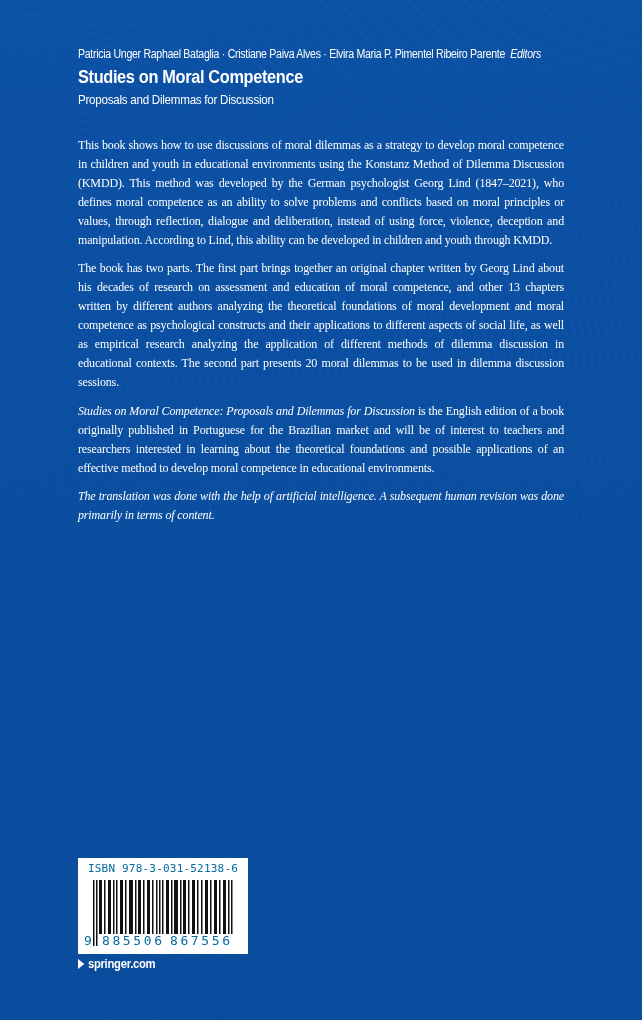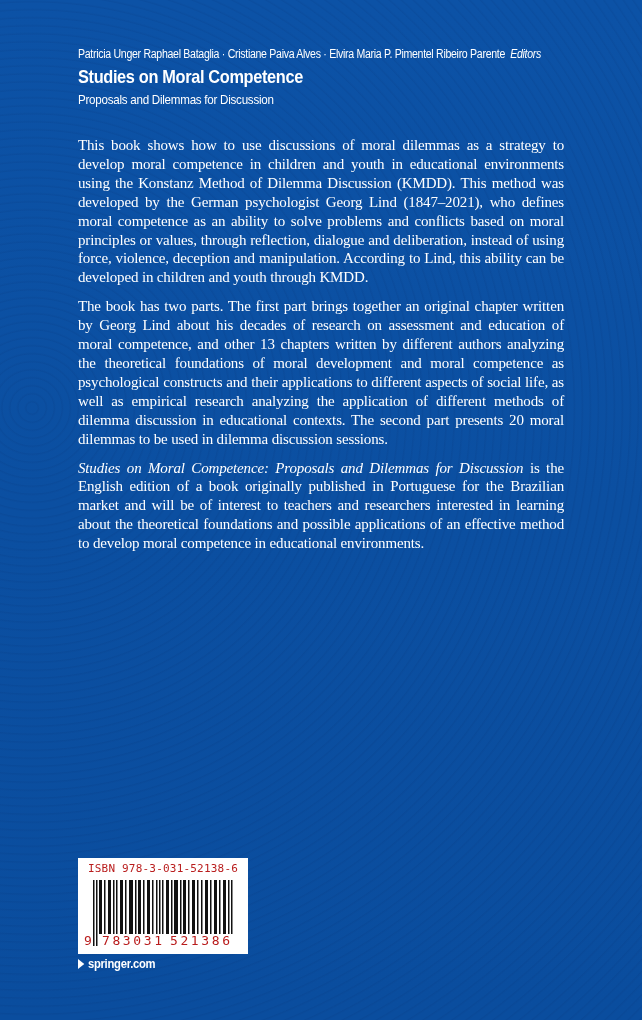--- a/index.html
+++ b/index.html
@@ -30,28 +30,28 @@
     font-size: 19px; letter-spacing: -0.4px; transform: scaleX(0.86); transform-origin: left;
     white-space: nowrap; margin-top: 3px; line-height: 23px;
   }
   .subtitle {
     font-family: "Liberation Sans", sans-serif;
     font-size: 13.5px; letter-spacing: -0.3px; transform: scaleX(0.86); transform-origin: left;
     white-space: nowrap; margin-top: 3px; line-height: 17px;
   }
   .body-text {
     position: absolute; left: 78px; top: 136px; width: 486px;
-    font-size: 15px; line-height: 18.9px; text-align: justify;
+    font-size: 12px; line-height: 18.9px; text-align: justify;
     letter-spacing: -0.15px;
   }
   .body-text p { margin: 0 0 10px 0; }
   .body-text em { }
   .barcode-box {
     position: absolute; left: 78px; top: 858px; width: 170px; height: 96px;
-    background: #ffffff; color: #b91c1c;
+    background: #ffffff; color: #0369a1;
   }
   .isbn-label {
     position: absolute; left: 0; right: 0; top: 4px; text-align: center;
     font-family: "DejaVu Sans Mono", monospace; font-size: 11px; letter-spacing: 0.2px;
   }
   .bars { position: absolute; left: 9px; top: 22px; width: 154px; height: 66px; }
   .bar-digits {
     position: absolute; left: 5px; top: 76px; width: 160px;
     font-family: "DejaVu Sans Mono", monospace; font-size: 13px;
     background: transparent;
@@ -73,20 +73,21 @@
   <div class="header">
     <div class="editors"><span>Patricia Unger Raphael Bataglia · Cristiane Paiva Alves · Elvira Maria P. Pimentel Ribeiro Parente</span><span class="role">Editors</span></div>
     <div class="title">Studies on Moral Competence</div>
     <div class="subtitle">Proposals and Dilemmas for Discussion</div>
   </div>
 
   <div class="body-text">
     <p>This book shows how to use discussions of moral dilemmas as a strategy to develop moral competence in children and youth in educational environments using the Konstanz Method of Dilemma Discussion (KMDD). This method was developed by the German psychologist Georg Lind (1847–2021), who defines moral competence as an ability to solve problems and conflicts based on moral principles or values, through reflection, dialogue and deliberation, instead of using force, violence, deception and manipulation. According to Lind, this ability can be developed in children and youth through KMDD.</p>
     <p>The book has two parts. The first part brings together an original chapter written by Georg Lind about his decades of research on assessment and education of moral competence, and other 13 chapters written by different authors analyzing the theoretical foundations of moral development and moral competence as psychological constructs and their applications to different aspects of social life, as well as empirical research analyzing the application of different methods of dilemma discussion in educational contexts. The second part presents 20 moral dilemmas to be used in dilemma discussion sessions.</p>
     <p><em>Studies on Moral Competence: Proposals and Dilemmas for Discussion</em><span> is the English edition of a book originally published in Portuguese for the Brazilian market and will be of interest to teachers and researchers interested in learning about the theoretical foundations and possible applications of an effective method to develop moral competence in educational environments.</span></p>
+    <p><em>The translation was done with the help of artificial intelligence. A subsequent human revision was done primarily in terms of content.</em></p>
   </div>
 
   <div class="barcode-box">
     <div class="isbn-label">ISBN 978-3-031-52138-6</div>
     <svg class="bars" viewBox="0 0 154 66" preserveAspectRatio="none">
       <g fill="#111">
         <rect x="6" y="0" width="1.5" height="66"></rect>
           <rect x="9" y="0" width="1.5" height="66"></rect>
         <rect x="12" y="0" width="3" height="54"></rect>
           <rect x="17" y="0" width="1.5" height="54"></rect>
@@ -117,19 +118,19 @@
         <rect x="123" y="0" width="1.5" height="54"></rect>
           <rect x="127" y="0" width="3" height="54"></rect>
         <rect x="132" y="0" width="1.5" height="54"></rect>
           <rect x="136" y="0" width="3" height="54"></rect>
         <rect x="141" y="0" width="1.5" height="66"></rect>
           <rect x="144" y="0" width="1.5" height="66"></rect>
       </g>
     </svg>
     <div class="bar-digits">
       <span style="left:0;">9</span>
-      <span style="left:18px; letter-spacing:2.6px;">783031</span>
-      <span style="left:86px; letter-spacing:2.6px;">521386</span>
+      <span style="left:18px; letter-spacing:2.6px;">885506</span>
+      <span style="left:86px; letter-spacing:2.6px;">867556</span>
     </div>
   </div>
 
   <div class="springer"><span class="arrow"></span><span>springer.com</span></div>
 </div>
 
 </body></html>

